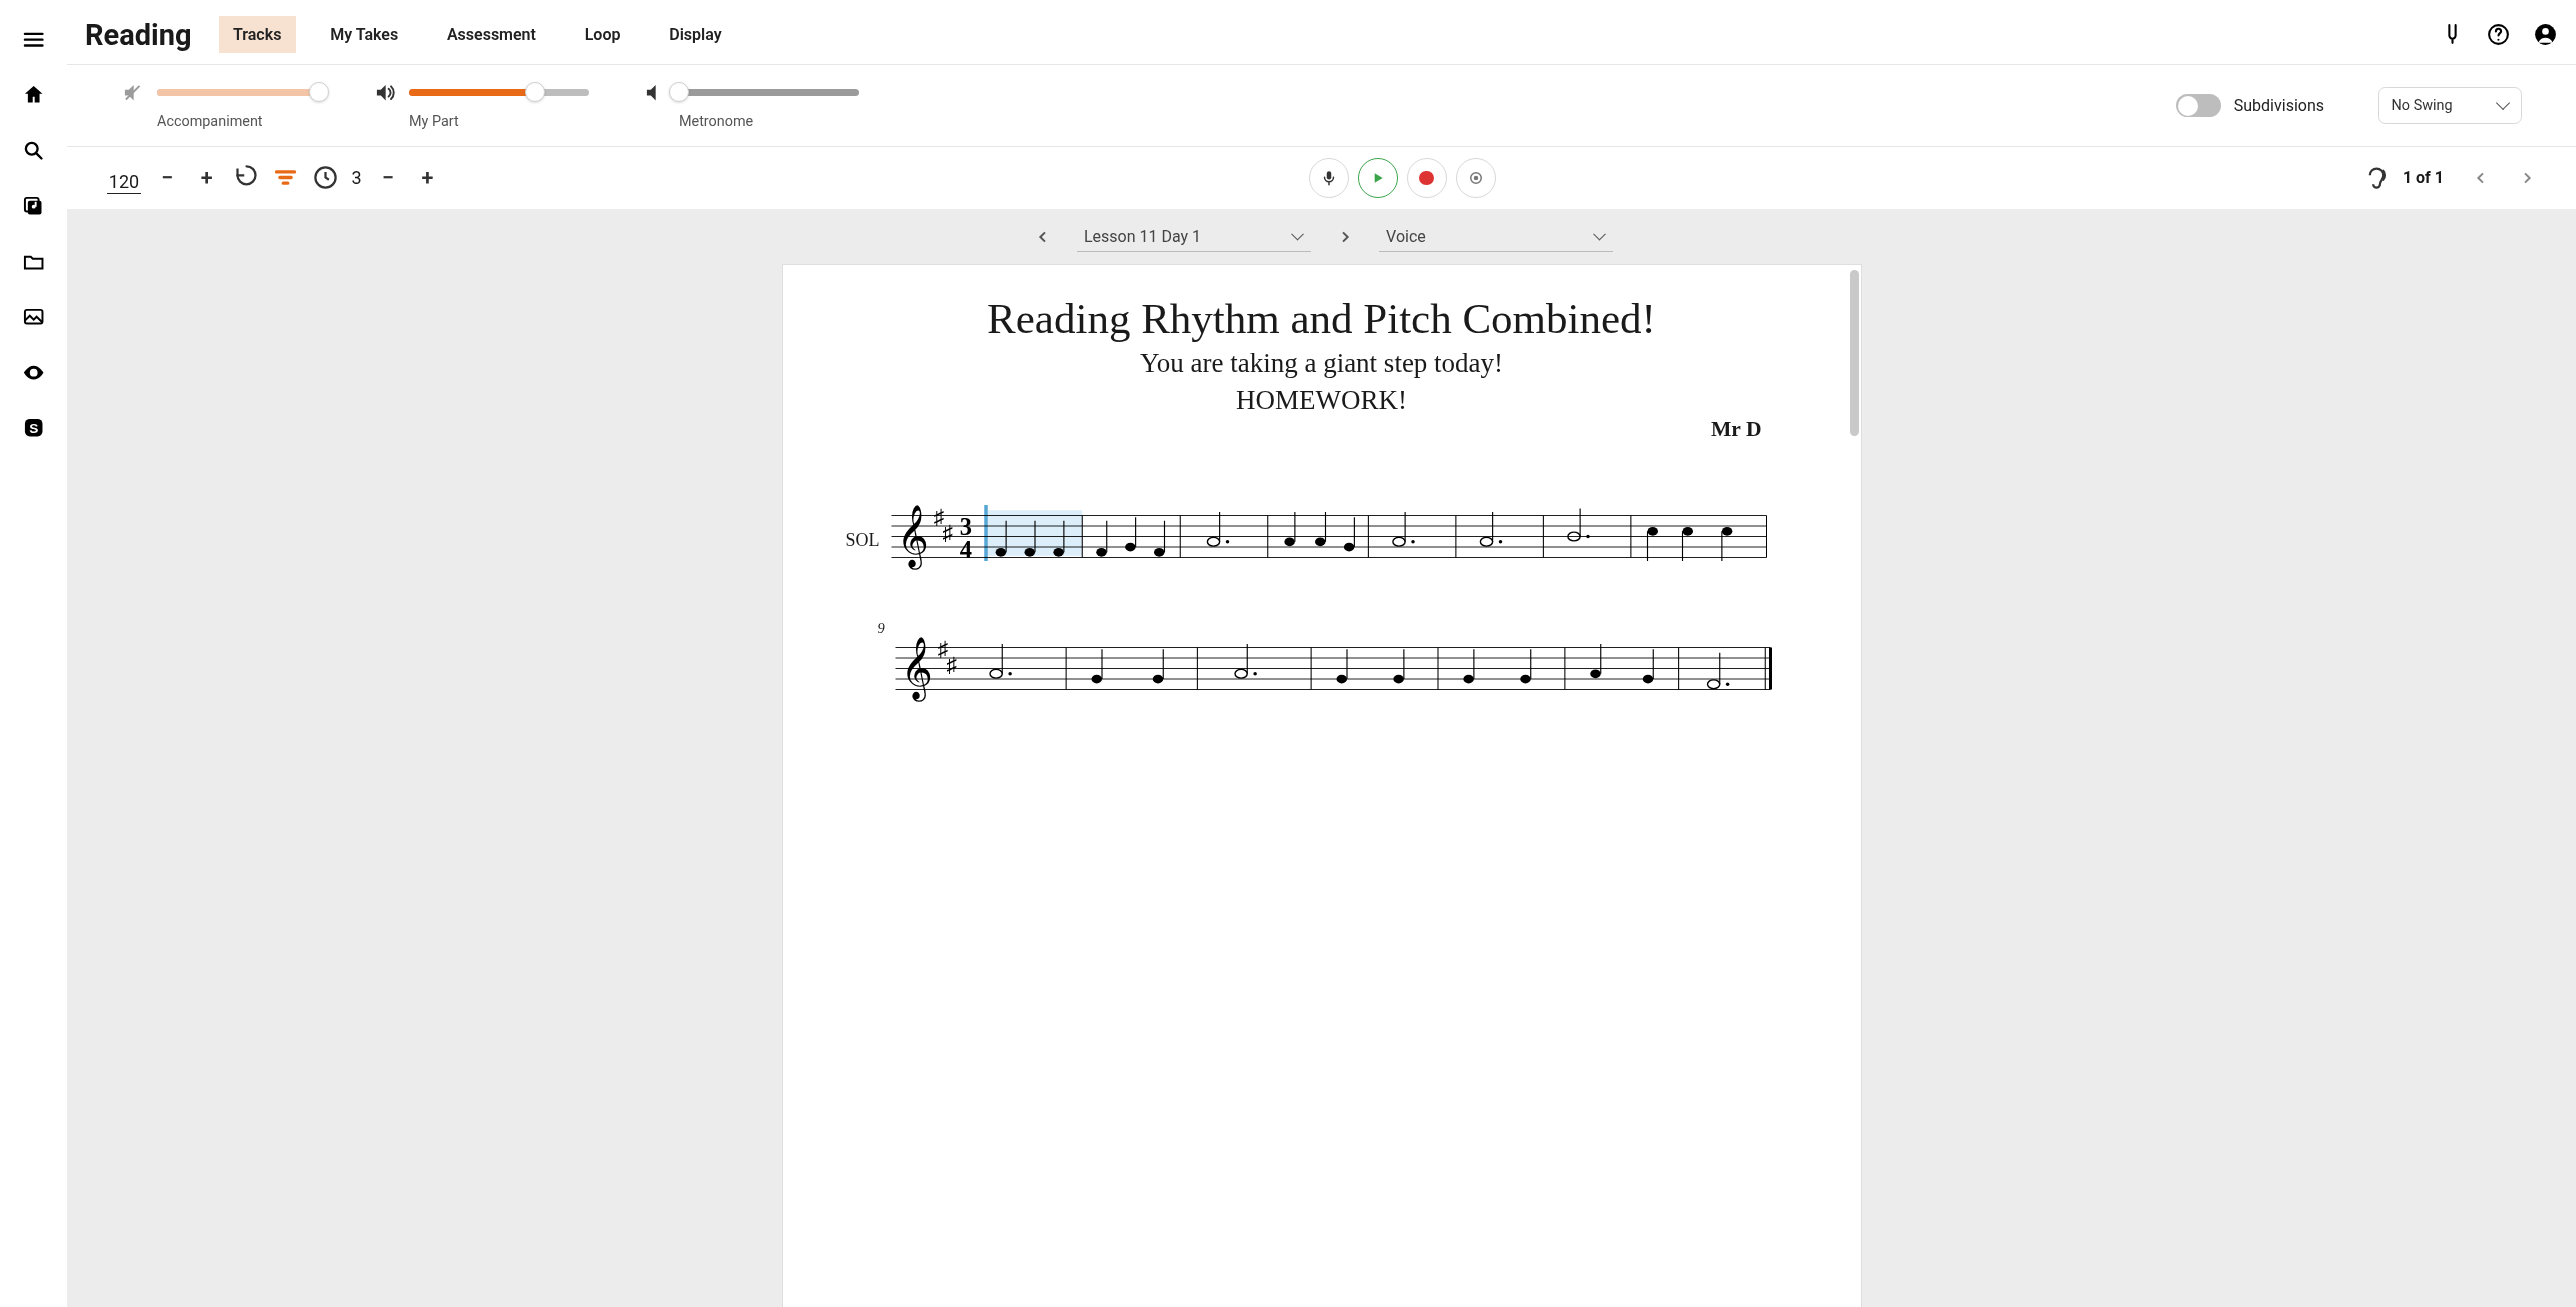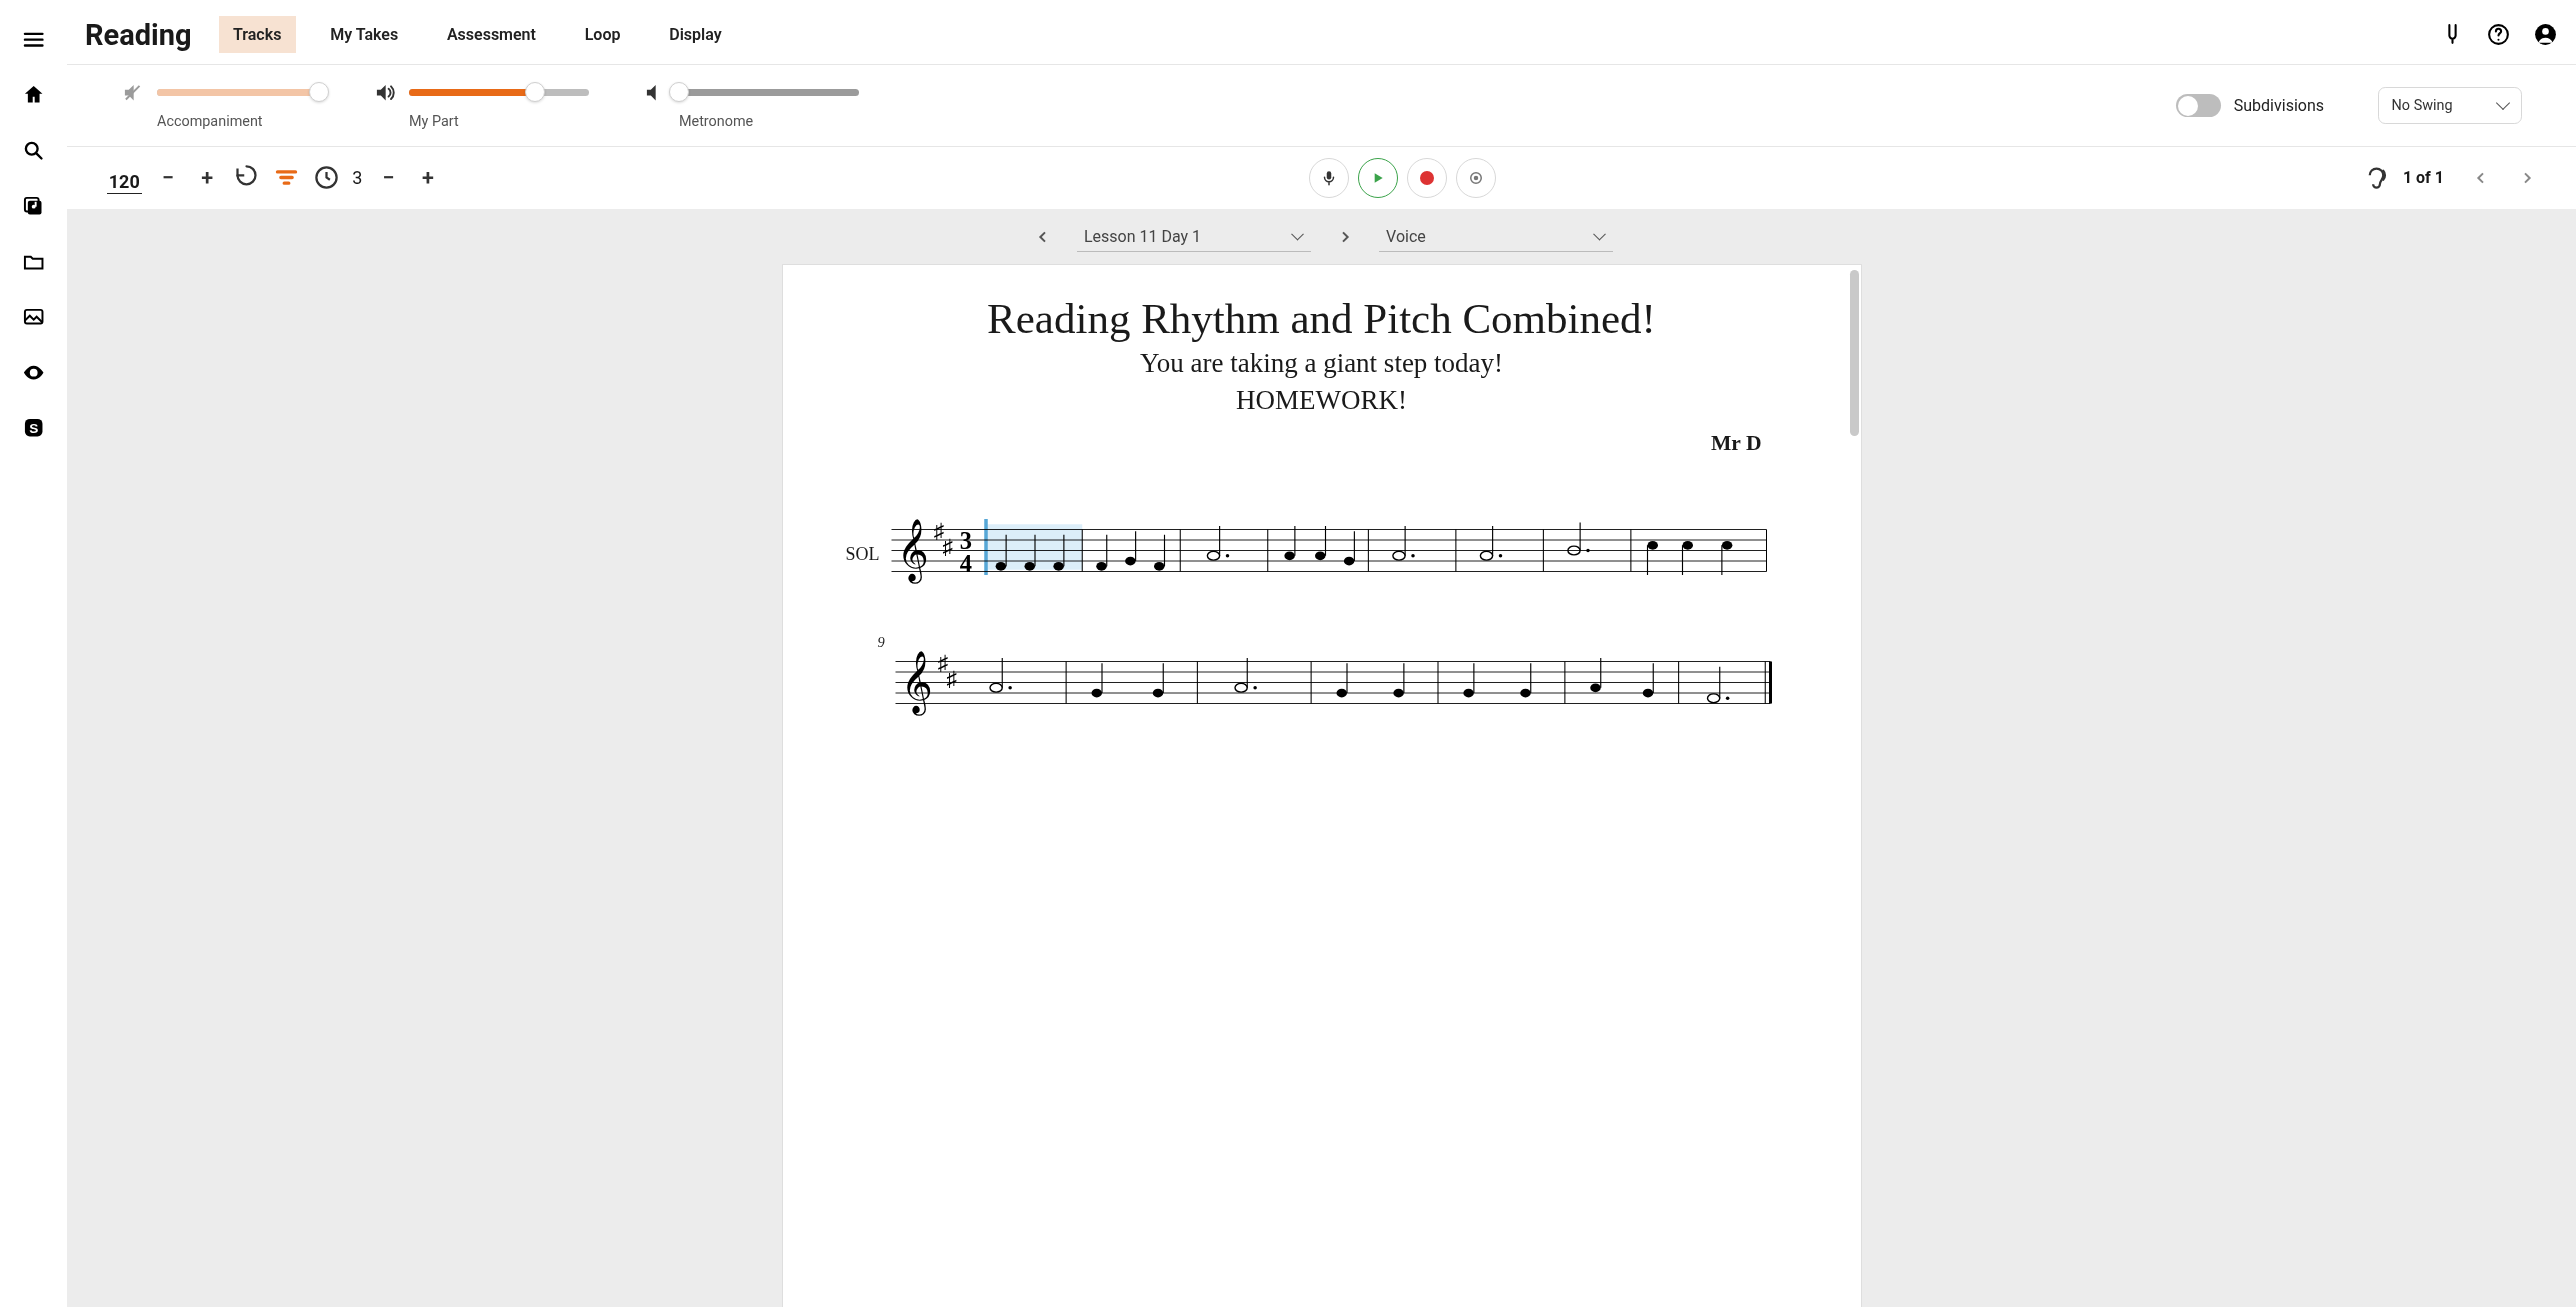--- a/index.html
+++ b/index.html
@@ -118,21 +118,21 @@
     content:""; position:absolute; right:12.6px; top:50%; width:9px; height:9px;
     border-right:1.8px solid #555; border-bottom:1.8px solid #555; transform:translateY(-70%) rotate(45deg);
   }
 
   
   .play-toolbar {
     display:flex; align-items:center; padding: 10.8px 40px 10.8px 40px;
     gap: 12.6px;
   }
   .tempo {
-    font-size: 18px; font-weight:700; border-bottom:1.8px solid #222; padding: 0 1.8px 1.8px 1.8px; cursor:pointer;margin-top:9px;
+    font-size: 18px; font-weight:400; border-bottom:1.8px solid #222; padding: 0 1.8px 1.8px 1.8px; cursor:pointer;margin-top:9px;
   }
   .tc-icon {
     width: 27px; height: 27px; display:flex; align-items:center; justify-content:center; cursor:pointer; color:#333;
     font-size: 21.6px; font-weight: 600;
   }
   .tc-orange { color:#e86a17; }
   .play-center { flex:1; display:flex; justify-content:center; gap: 9px; }
   .play-btn {
     width:40px; height:40px; border-radius:50%; border:0.9px solid #d8d8d8; display:flex; align-items:center; justify-content:center; cursor:pointer;
     background:#fff;
@@ -165,21 +165,21 @@
     box-shadow: 0 0 0 0.9px #ddd;
     padding: 29px 63px 10.8px 63px;
     overflow:hidden;
   }
   .score-paper .scroll-thumb {
     position:absolute; right:1.8px; top:5.4px; width:9px; height:166px; background:#c9c9c9; border-radius:4.5px;
   }
   .score-title { font-family: Georgia, "Times New Roman", serif; font-size: 43px; text-align:center; }
   .score-sub { font-family: Georgia, serif; font-size: 27px; text-align:center; margin-top:5.4px; }
   .score-sub2 { font-family: Georgia, serif; font-size: 27px; text-align:center; margin-top:6px; }
-  .composer { font-family: Georgia, serif; font-size: 21.6px; font-weight:700; text-align:right; margin-top:15px; padding-right:36px; }
+  .composer { font-family: Georgia, serif; font-size: 21.6px; font-weight:700; text-align:right; margin-top:1px; padding-right:36px; }
 
   
   .staff-wrap { margin-top: 63px; }
   .staff-row { display:flex; align-items:center; gap: 9px; }
   .staff-left-label { font-family: Georgia, serif; font-size: 18px; }
   .measure-num { font-family: Georgia, serif; font-style:italic; font-size:14.4px; margin-left: 32px; }
 </style>
 </head>
 <body>
 

